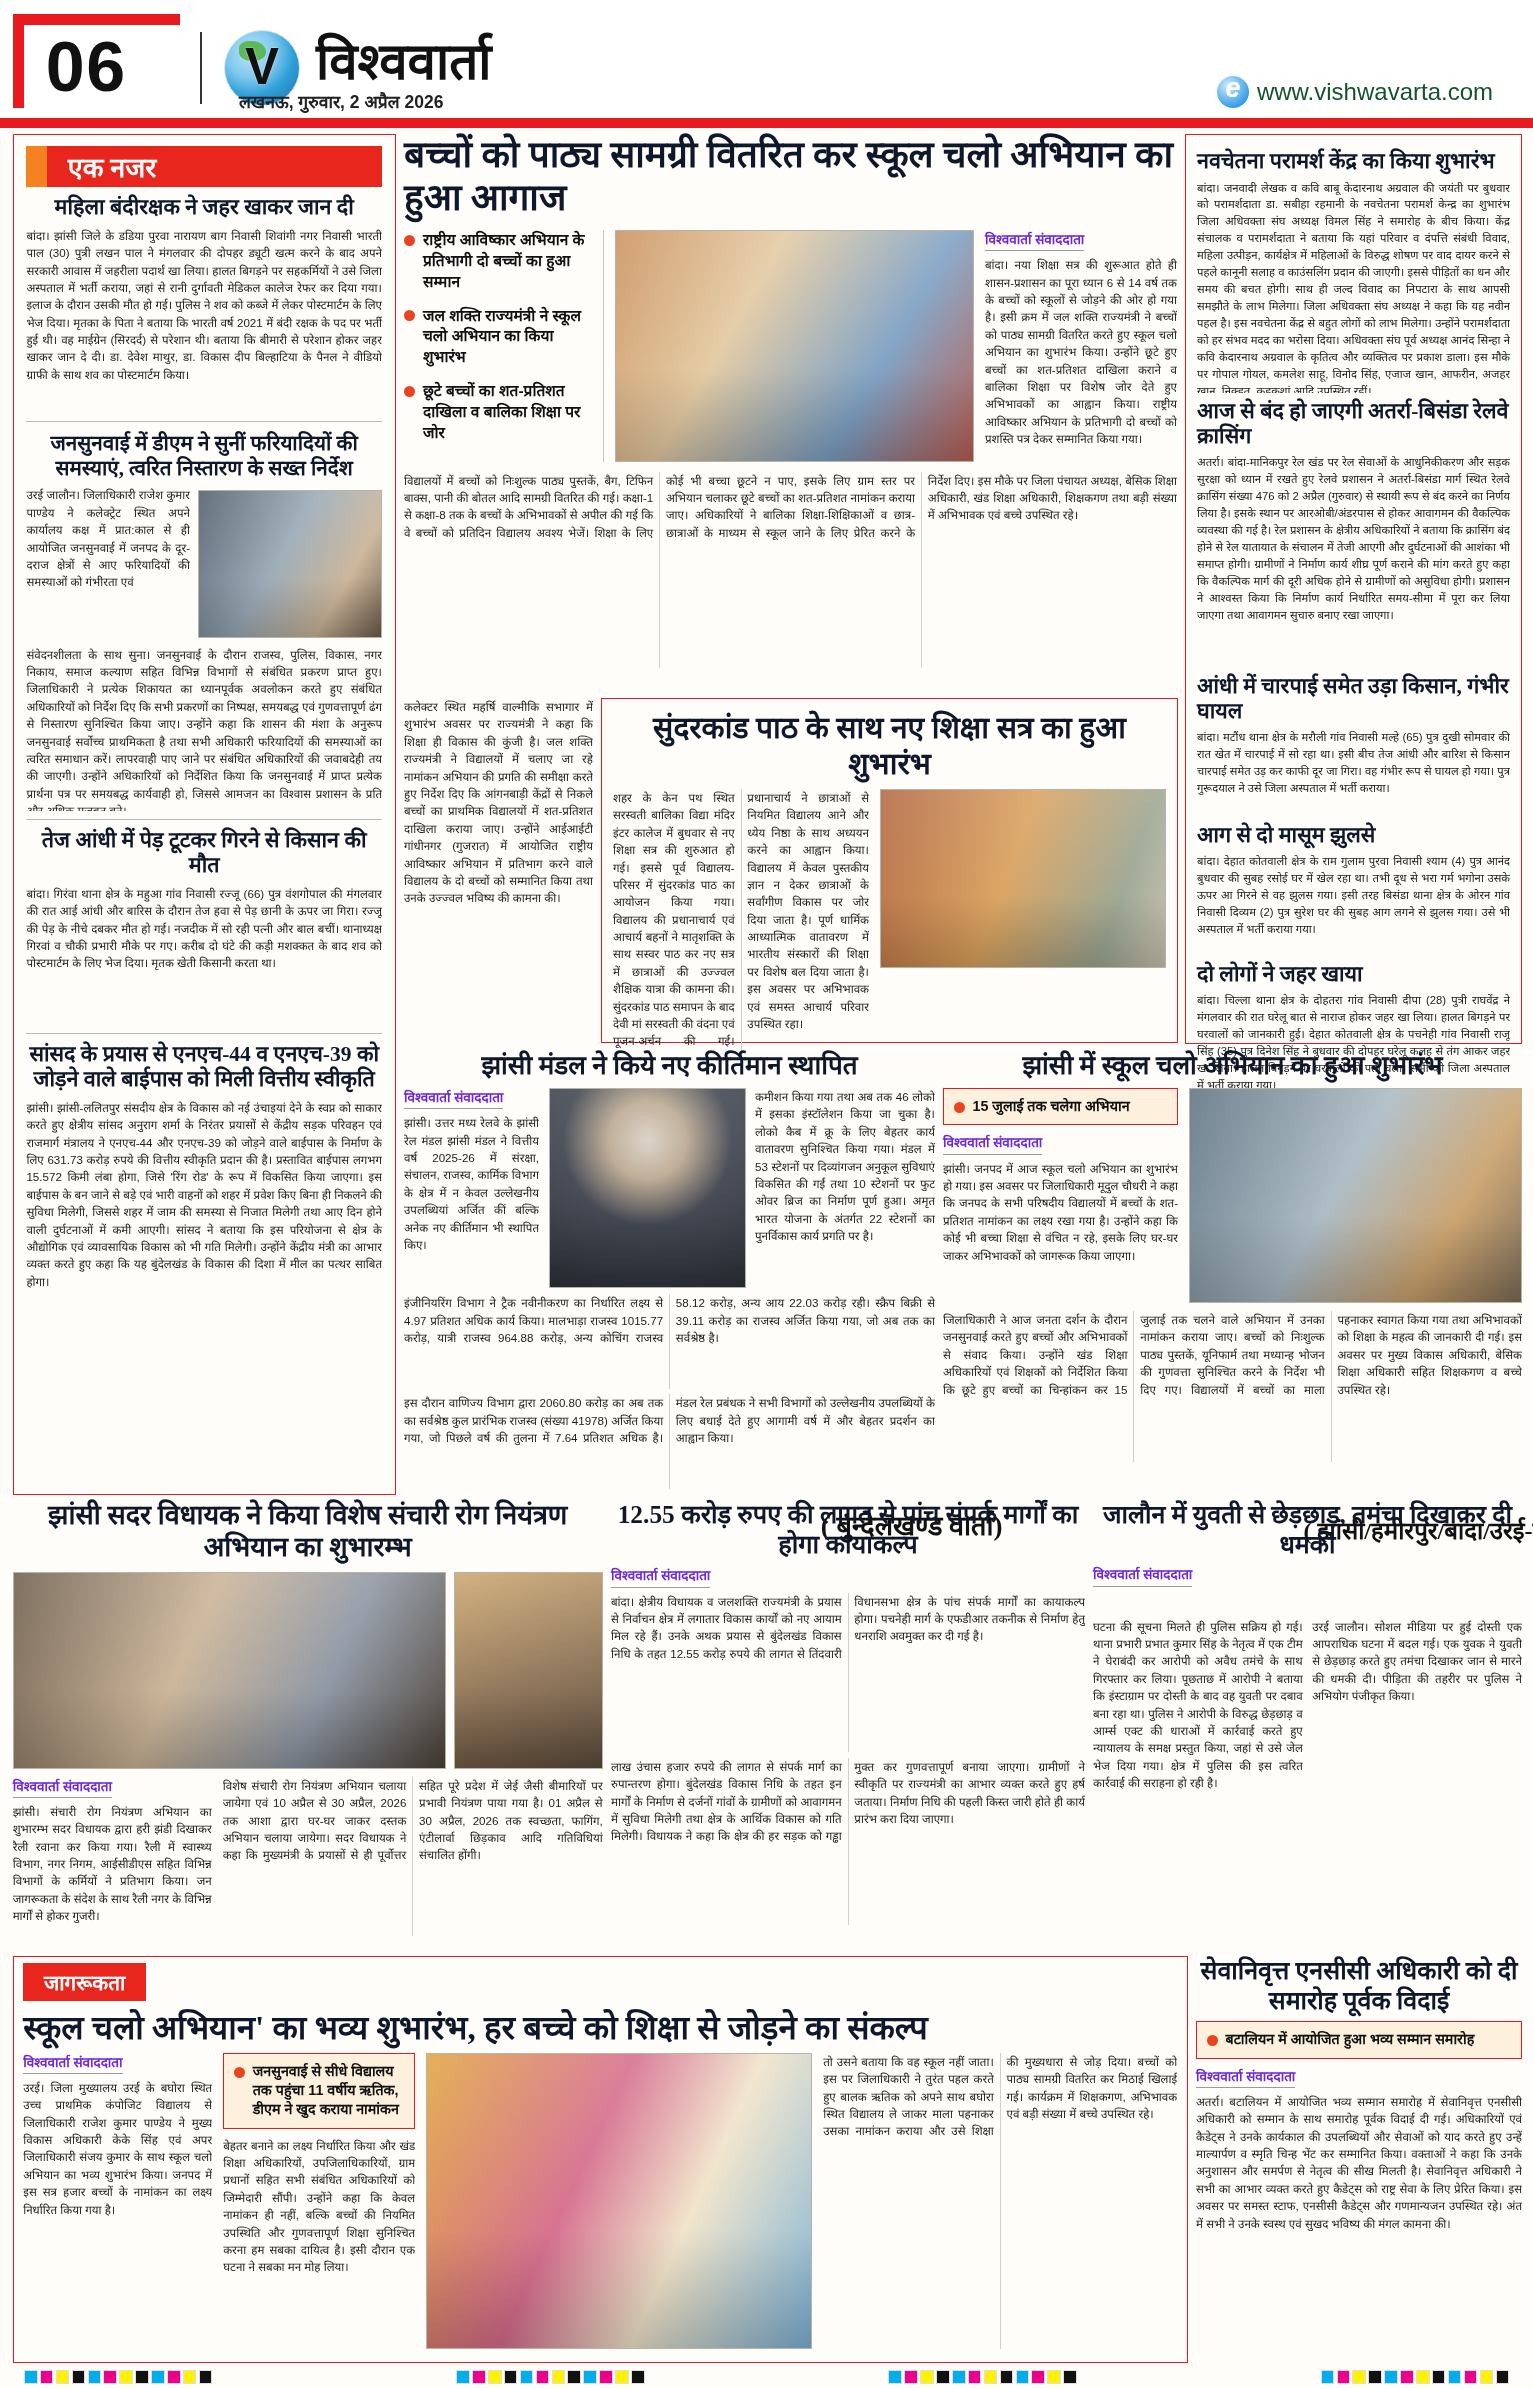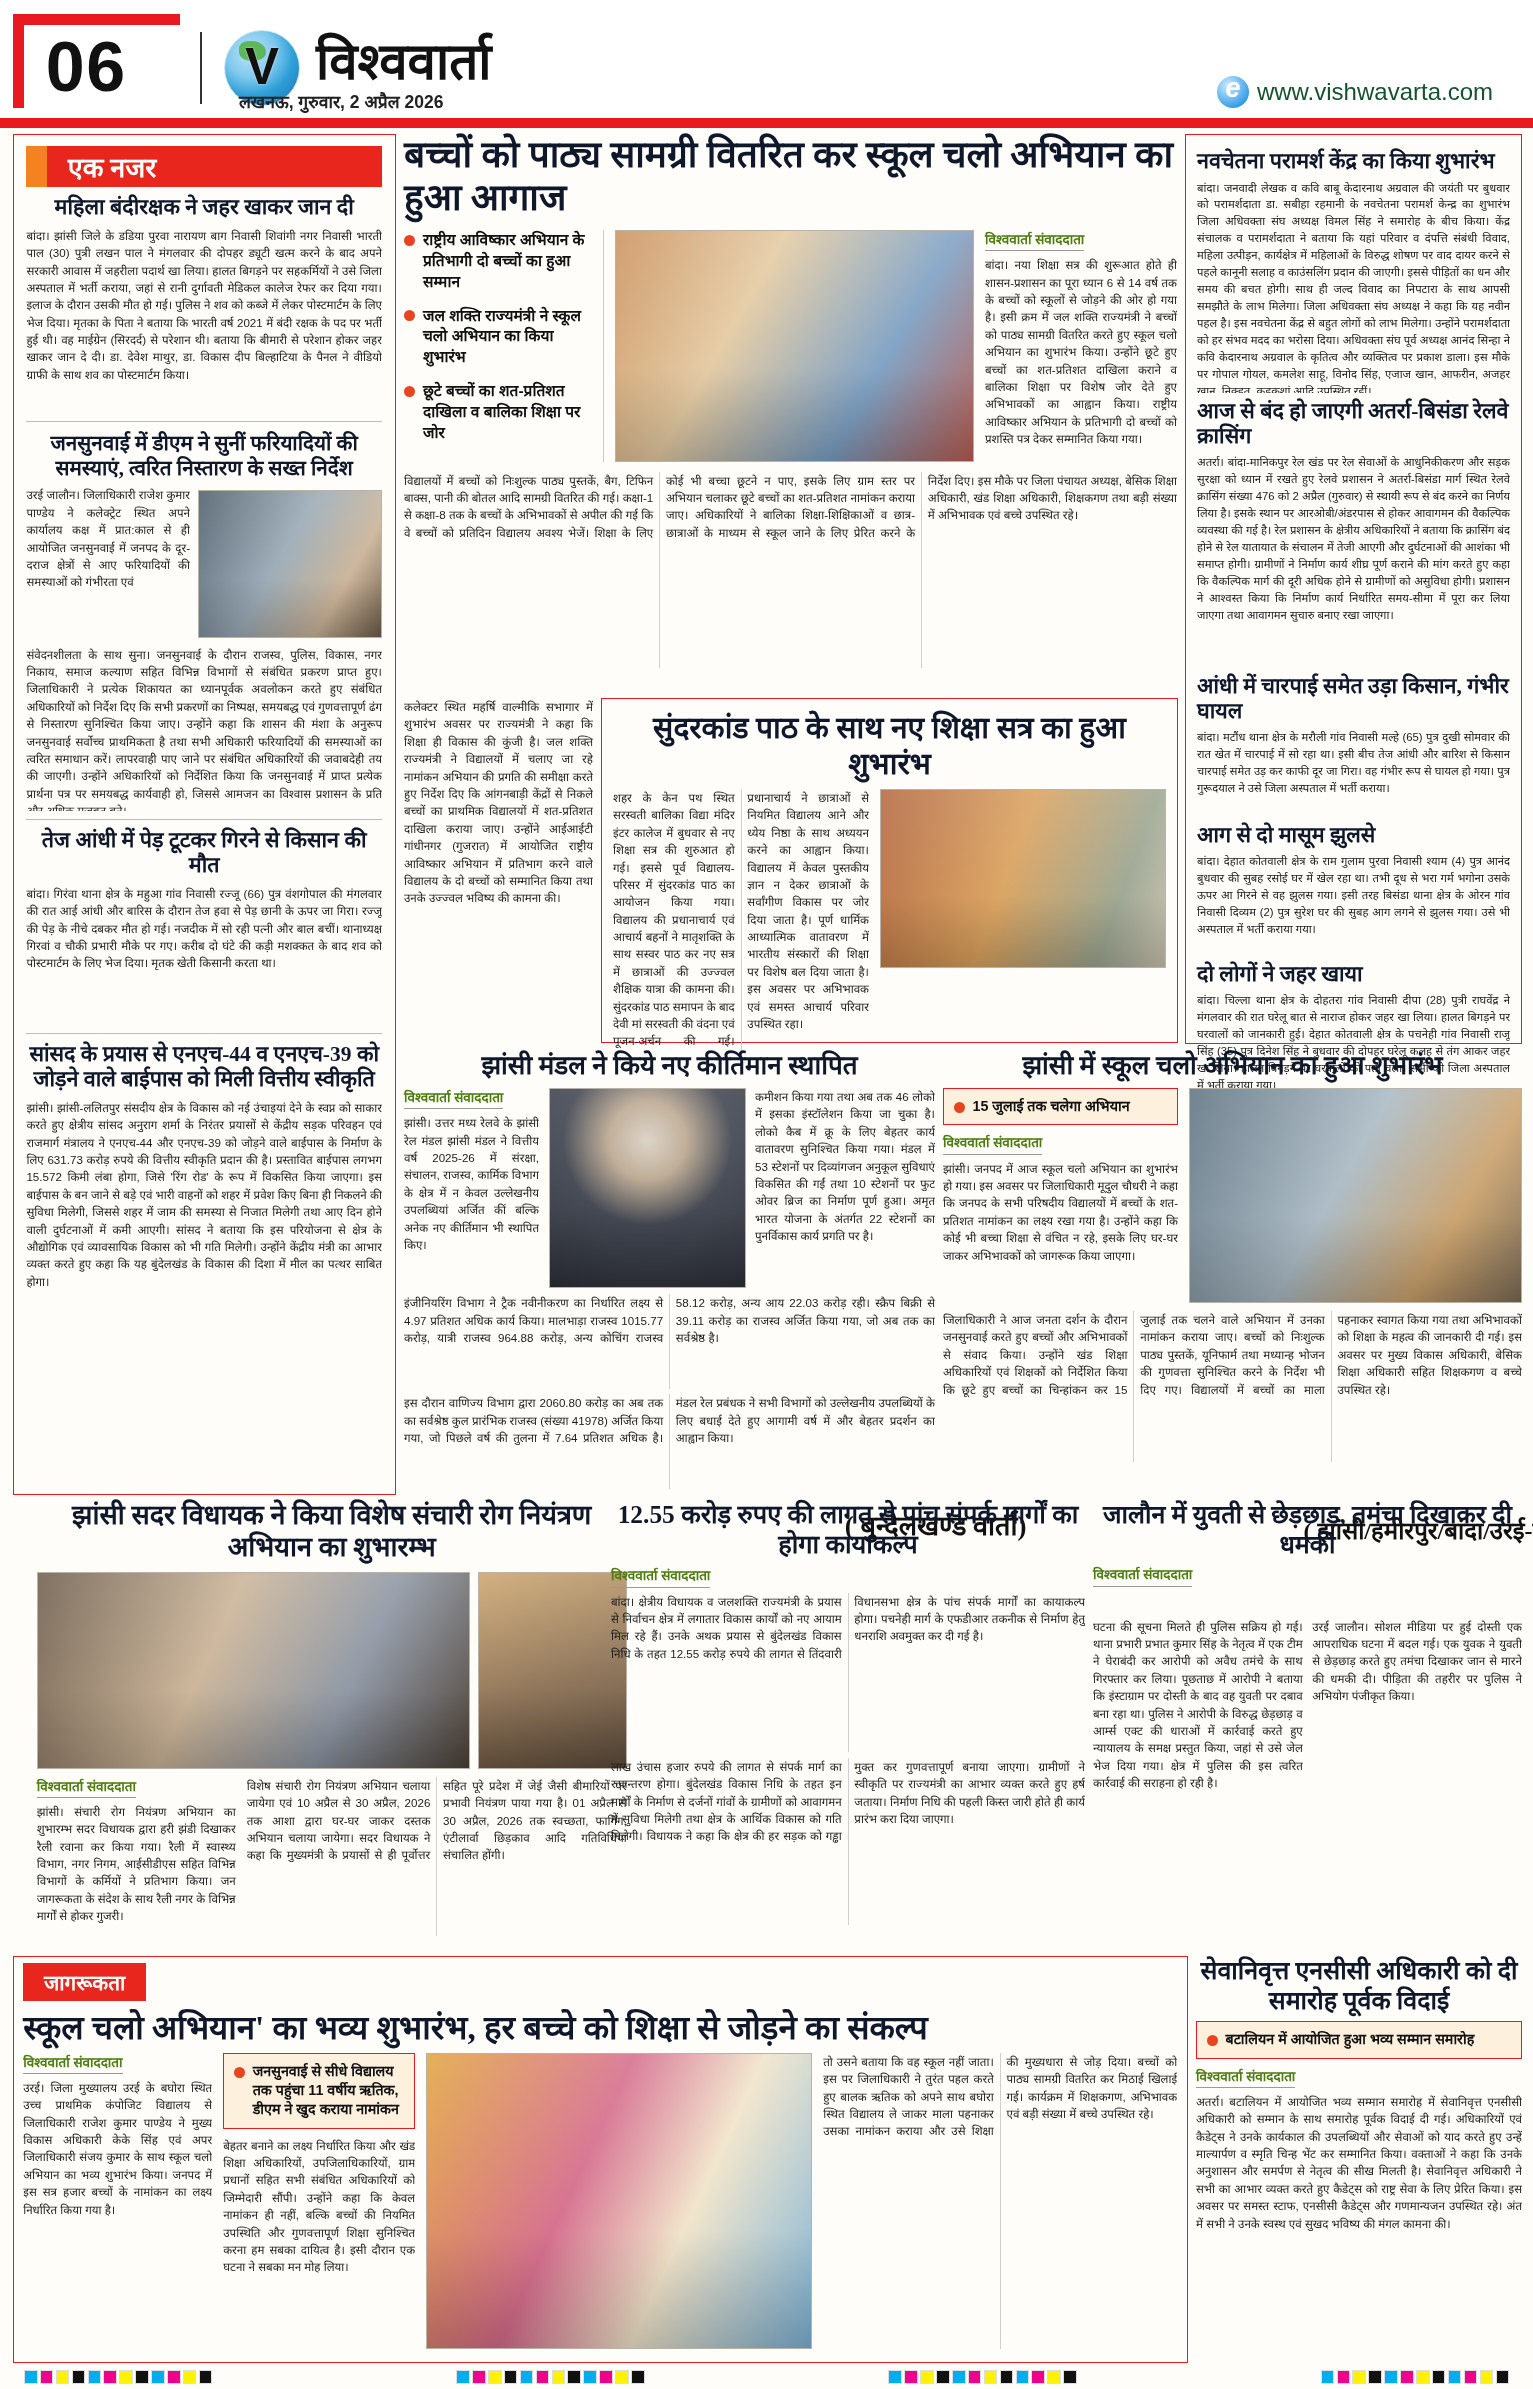--- a/index.html
+++ b/index.html
@@ -22,21 +22,21 @@
   .edition .l1 { font-size:27px; font-weight:bold; color:#111; font-family:"Liberation Serif", serif; }
   .edition .l2 { font-size:24px; font-weight:bold; color:#111; margin-top:6.4px; font-family:"Liberation Serif", serif; }
   .site { position:absolute; right:40px; top:76px; font-size:24px; font-weight:normal; color:#14532d; display:flex; align-items:center; gap:8px; }
   .e-icon { width:32px; height:32px; border-radius:50%; background:radial-gradient(circle at 35% 30%, #cfeaff, #3aa0e8 70%, #1b72c0); position:relative; display:inline-block; }
   .e-icon::after { content:"e"; position:absolute; left:0; top:-3.2px; width:100%; text-align:center; color:#fff; font-size:27px; font-weight:bold; font-style:italic; }
   .redrule { position:absolute; left:0; top:118px; width:100%; height:9.5px; background:#e8191f; }
 
   
   .red-box { border:1.6px solid #e8191f; background:#fffdf9; }
   .hl { font-weight:bold; color:#0f172a; font-family:Liberation Serif, serif; line-height:1.18; }
-  .byline { font-weight:bold; font-size:13.5px; color:#4d7c0f; border-bottom:1.6px solid #9a9a9a; display:inline-block; padding-bottom:2.4px; margin-bottom:4.8px; }
+  .byline { font-weight:bold; font-size:13.5px; color:#6d28d9; border-bottom:1.6px solid #9a9a9a; display:inline-block; padding-bottom:2.4px; margin-bottom:4.8px; }
   .body-txt { font-size:11.6px; line-height:1.5; color:#1c1c1c; text-align:justify; overflow:hidden; }
   .cols2 { column-count:2; column-gap:12.7px; column-rule:0.8px solid #cfcfcf; }
   .cols3 { column-count:3; column-gap:12.7px; column-rule:0.8px solid #cfcfcf; }
   .photo { position:relative; overflow:hidden; border:0.8px solid #b9b2a6; }
   .photo::after { content:""; position:absolute; inset:0; background:linear-gradient(0deg, rgba(0,0,0,.18), rgba(255,255,255,.06) 40%, rgba(255,255,255,.15)); }
   .dot { width:11px; height:11px; border-radius:50%; background:#e8441f; flex:0 0 11px; margin-top:4.8px; }
   .tagbox { background:#fdf0dd; border:1.6px solid #e8191f; padding:8px 9.5px; }
   .tagline { display:flex; gap:8px; font-weight:bold; font-size:14.3px; line-height:1.35; color:#111; }
   .sep { border-top:0.8px solid #bbb; }
 
@@ -77,21 +77,21 @@
   .m1 .hl, .m2 .hl { font-size:26px; text-align:center; margin-bottom:6.4px; }
   .m1-row { display:flex; gap:9.5px; }
   .m1-col { width:135px; }
   .m1-ph { width:197px; height:200px; flex:0 0 197px; background:radial-gradient(circle at 50% 26%, #d8cfc2 0%, #b9a68e 22%, #3a3f4a 48%, #2c3038 100%); }
   .m2 { position:absolute; left:943px; top:1051px; width:579px; height:442px; }
   .m2-row { display:flex; gap:11px; }
   .m2-left { width:235px; }
   .m2-ph { flex:1; height:215px; background:linear-gradient(120deg,#5a6f7e 0%,#a8b8c2 45%,#c9a06a 75%,#7a6a55 100%); }
 
   
-  .l1 { position:absolute; left:12.7px; top:1500px; width:590px; height:450px;margin-left:24px; }
+  .l1 { position:absolute; left:12.7px; top:1500px; width:590px; height:450px; }
   .l1 .hl { font-size:27px; text-align:center; }
   .l1-photos { display:flex; gap:8px; margin:8px 0; }
   .l1-ph-big { width:433px; height:197px; background:linear-gradient(115deg,#6b5a48 0%,#c9b295 40%,#8a93a0 70%,#4a3f35 100%); }
   .l1-ph-sm { flex:1; height:197px; background:linear-gradient(160deg,#caa36a 0%,#8a6f52 55%,#5a4a3a 100%); }
   .l1-flex { display:flex; gap:11px; }
   .l2 { position:absolute; left:611px; top:1500px; width:474px; height:450px; }
   .l2 .hl { font-size:25.4px; text-align:center; margin-bottom:6.4px; }
   .l3 { position:absolute; left:1093px; top:1500px; width:429px; height:450px; }
   .l3 .hl { font-size:25px; text-align:center; margin-bottom:6.4px; }
   .l3-flex { display:flex; gap:9.5px;margin-top:26px; }

